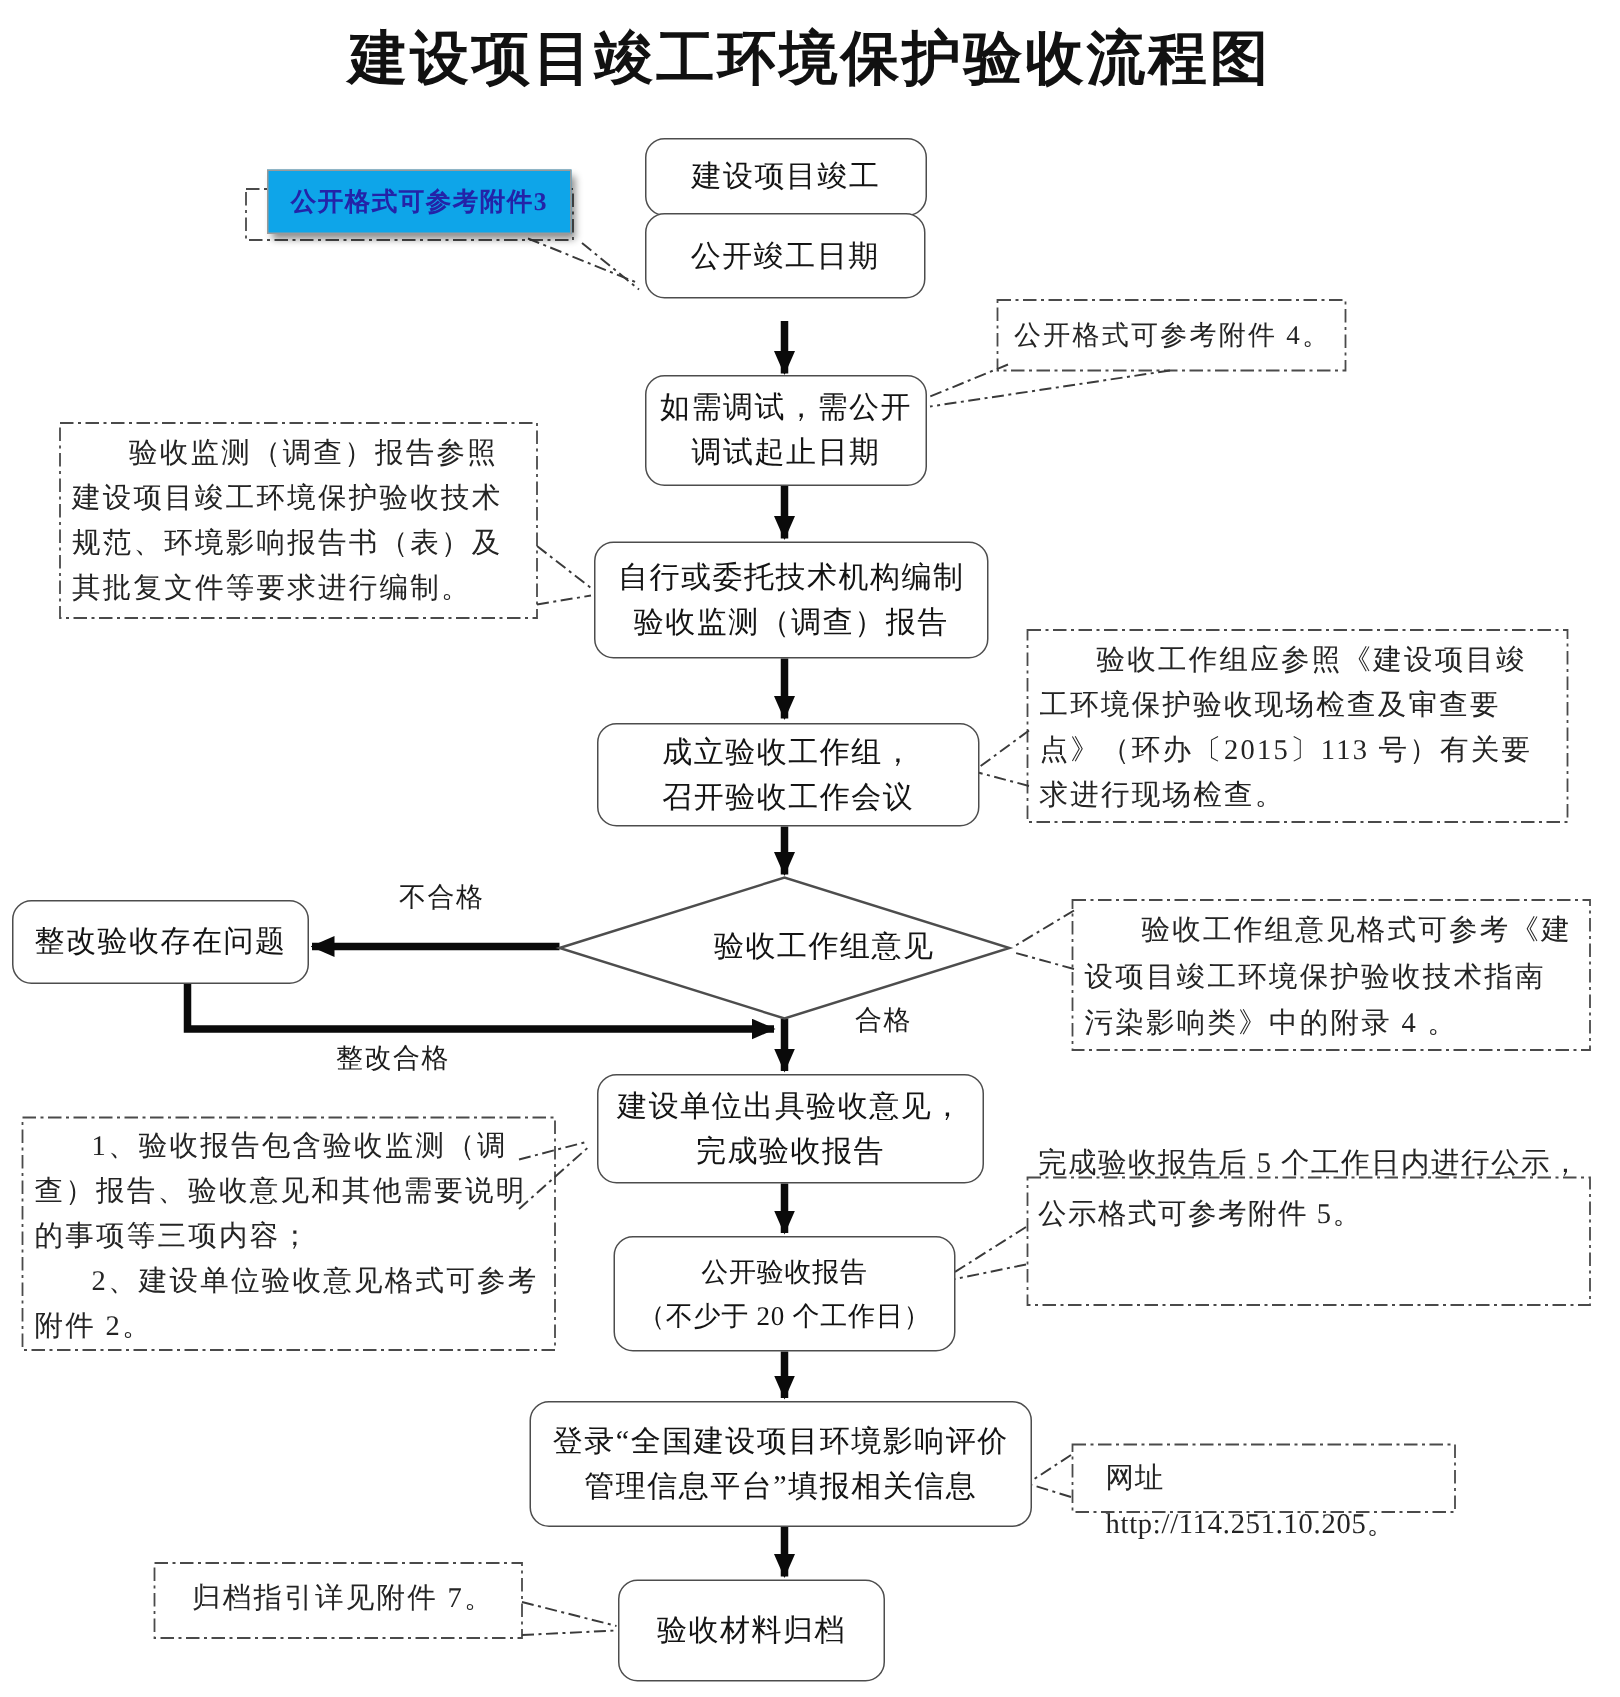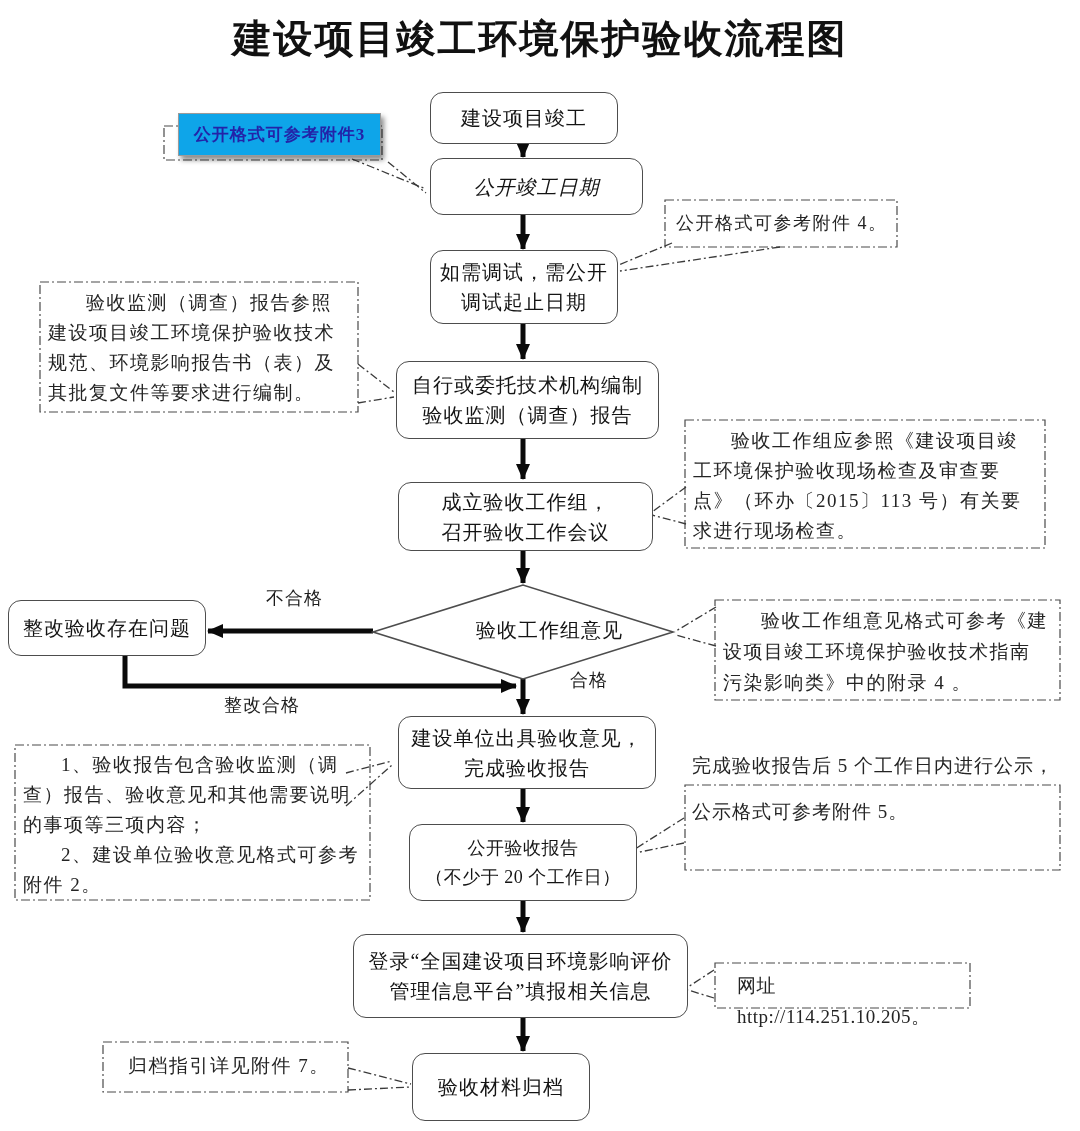--- a/index.html
+++ b/index.html
@@ -98,21 +98,21 @@
       <line x1="523" y1="679" x2="523" y2="714" marker-end="url(#ah)"></line>
       <line x1="523" y1="789" x2="523" y2="822" marker-end="url(#ah)"></line>
       <line x1="523" y1="901" x2="523" y2="932" marker-end="url(#ah)"></line>
       <line x1="523" y1="1018" x2="523" y2="1051" marker-end="url(#ah)"></line>
     </g>
 
     <polygon points="373,632 523,585 673,632 523,679" fill="#ffffff" stroke="#4d4d4d" stroke-width="1.6"></polygon>
   </svg>
 
   <div class="box" style="left:430px;top:92px;width:188px;height:52px;">建设项目竣工</div>
-  <div class="box" style="left:430px;top:158px;width:213px;height:57px;font-style:italic;">公开竣工日期</div>
+  <div class="box" style="left:430px;top:142px;width:187px;height:57px;">公开竣工日期</div>
   <div class="box" style="left:430px;top:250px;width:188px;height:74px;">如需调试，需公开
 调试起止日期</div>
   <div class="box" style="left:396px;top:361px;width:263px;height:78px;">自行或委托技术机构编制
 验收监测（调查）报告</div>
   <div class="box" style="left:398px;top:482px;width:255px;height:69px;">成立验收工作组，
 召开验收工作会议</div>
   <div class="box" style="left:8px;top:600px;width:198px;height:56px;">整改验收存在问题</div>
   <div class="box" style="left:398px;top:716px;width:258px;height:73px;">建设单位出具验收意见，
 完成验收报告</div>
   <div class="box small" style="left:409px;top:824px;width:228px;height:77px;">公开验收报告
@@ -137,19 +137,19 @@
 
   <div class="anno indent" style="left:693px;top:426px;width:344px;">验收工作组应参照《建设项目竣工环境保护验收现场检查及审查要点》（环办〔2015〕113 号）有关要求进行现场检查。</div>
 
   <div class="anno indent" style="left:723px;top:605px;width:330px;line-height:31px;">验收工作组意见格式可参考《建设项目竣工环境保护验收技术指南 污染影响类》中的附录 4 。</div>
 
   <div class="anno" style="left:23px;top:750px;width:338px;">
     <p>1、验收报告包含验收监测（调查）报告、验收意见和其他需要说明的事项等三项内容；</p>
     <p>2、建设单位验收意见格式可参考附件 2。</p>
   </div>
 
-  <div class="anno" style="left:692px;top:743px;width:362px;line-height:46px;letter-spacing:1px;">完成验收报告后 5 个工作日内进行公示，公示格式可参考附件 5。</div>
+  <div class="anno" style="left:692px;top:759px;width:362px;line-height:34px;letter-spacing:1px;">完成验收报告后 5 个工作日内进行公示，公示格式可参考附件 5。</div>
 
   <div class="anno" style="left:737px;top:970px;width:228px;line-height:31px;letter-spacing:0.5px;">网址 http://114.251.10.205。</div>
 
   <div class="anno" style="left:128px;top:1049px;width:215px;line-height:34px;">归档指引详见附件 7。</div>
 
 </div>
 
 </body></html>

